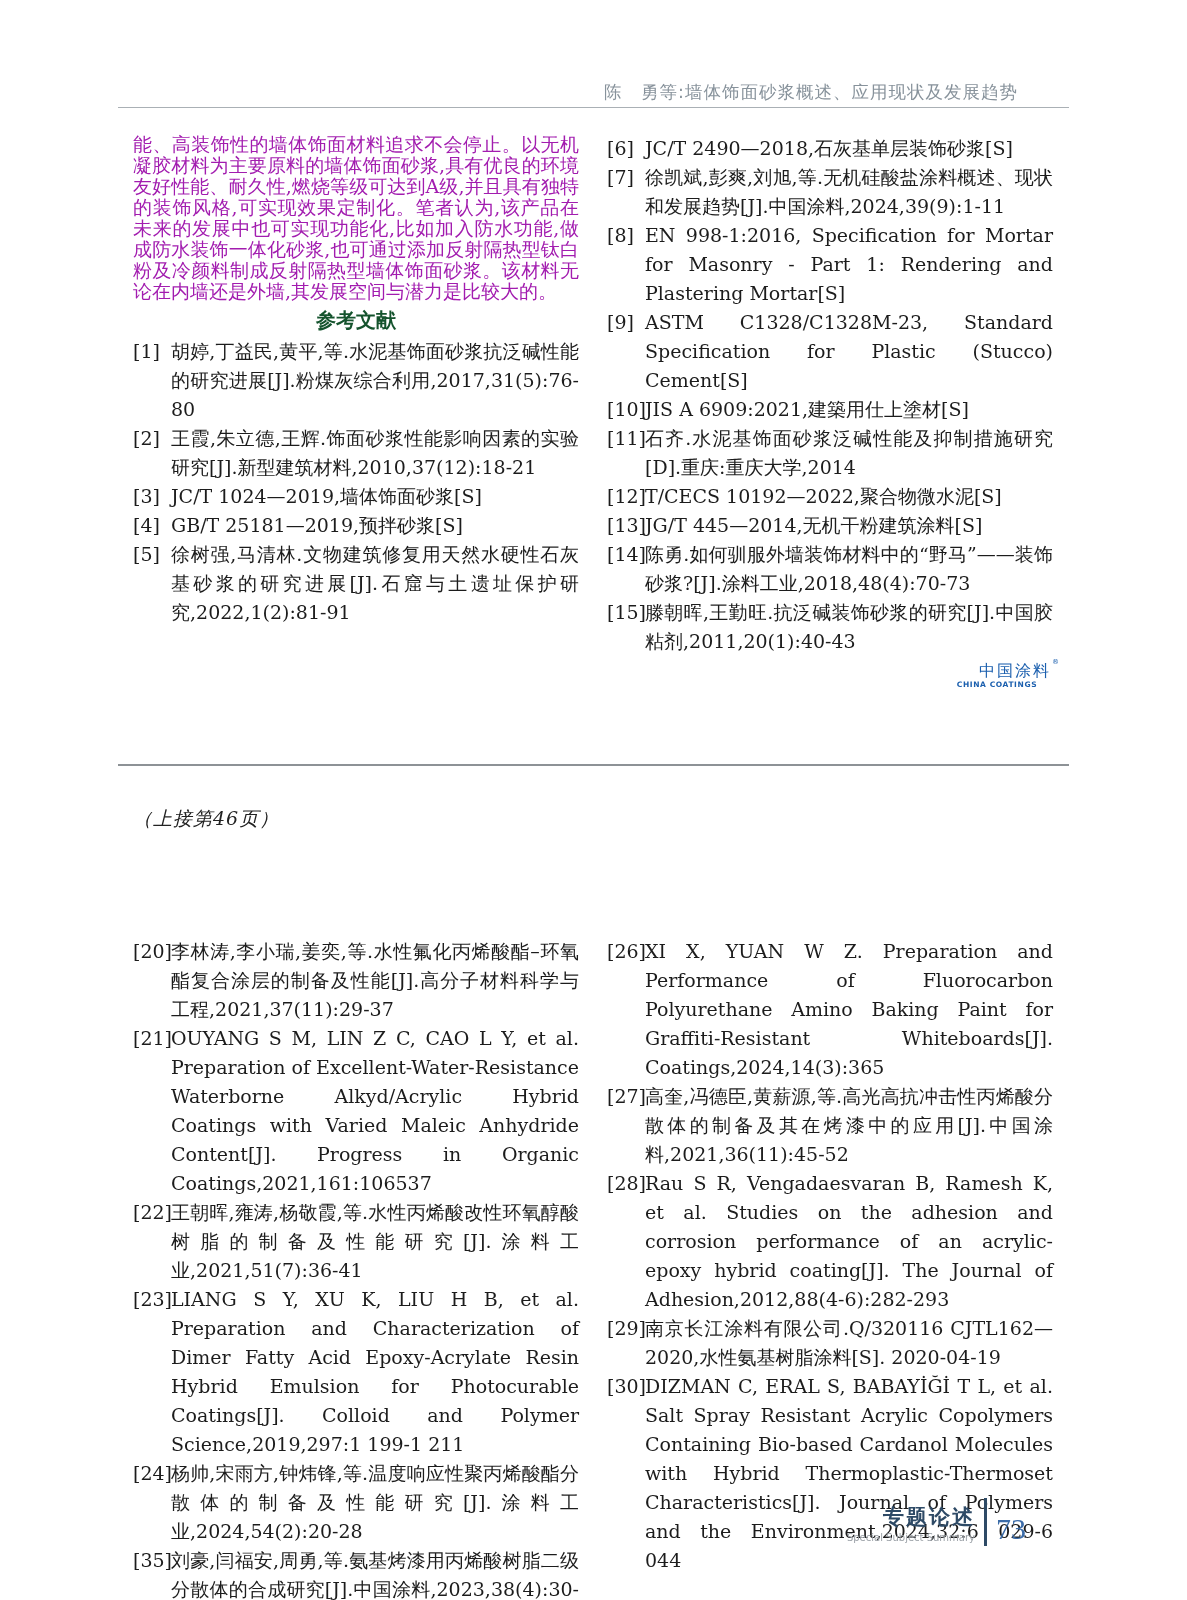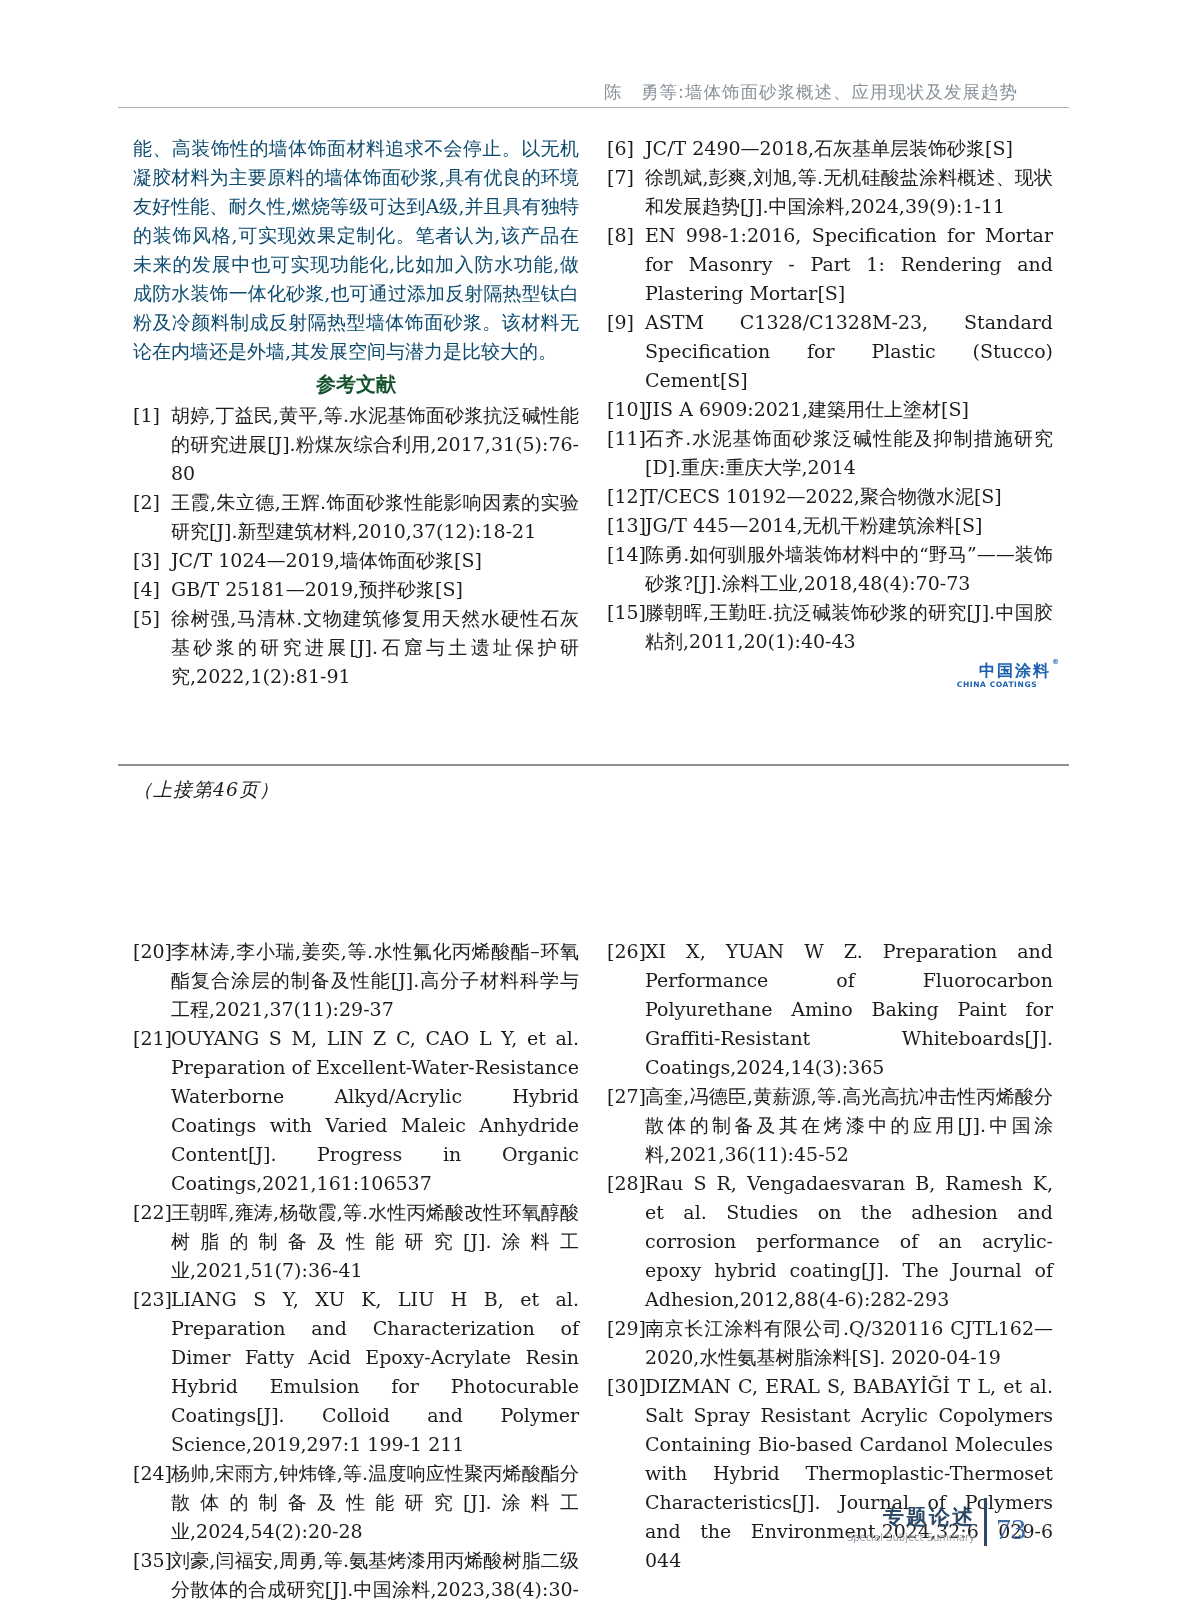--- a/index.html
+++ b/index.html
@@ -18,44 +18,44 @@
     position:absolute; top:107px; left:118px; width:951px; height:1px;
     background:#aab0b5;
   }
   
   .columns { position:absolute; left:133px; width:921px; display:flex; gap:28px; }
   .columns.top { top:134px; }
   .columns.bottom { top:937px; }
   .col { width:446px; position:relative; }
   
   .body-par {
-    margin:0; font-size:19px; line-height:29px; text-align:justify;
-    color:#0c4a6e;
+    margin:0; font-size:19px; line-height:21px; text-align:justify;
+    color:#a21caf;
   }
   .refs-heading {
     margin:4px 0 2px 0; font-size:20px; font-weight:bold; text-align:center;
     line-height:29px; font-family:"DejaVu Sans","Liberation Sans",sans-serif;
     color:#14532d;
   }
   
   .ref-list { list-style:none; margin:0; padding:0; font-size:19px; line-height:29px; }
   .ref-item { position:relative; padding-left:38px; text-align:justify; color:#1c1c1c; }
   .ref-num { position:absolute; left:0; top:0; }
   
   .logo { display:inline-block; text-align:center; color:#1b5fae; line-height:1.1;
           font-family:"DejaVu Sans","Liberation Sans",sans-serif; }
-  .logo-zh { font-size:16px; font-weight:bold; letter-spacing:2px; position:relative;margin-left:36px; }
+  .logo-zh { font-size:16px; font-weight:normal; letter-spacing:2px; position:relative;margin-left:36px; }
   .logo-reg { font-size:7px; position:absolute; top:-3px; right:-8px; letter-spacing:0; }
   .logo-en { font-size:7.5px; font-weight:bold; letter-spacing:0.6px; margin-top:1px; }
   .logo-top-wrap { display:flex; justify-content:flex-end; margin-top:6px; padding-right:2px; }
   .logo-bottom-wrap { position:absolute; right:0; bottom:-10px; }
   
   .mid-rule { position:absolute; top:764px; left:118px; width:951px; height:2px; background:#8d9296; }
   .continuation {
-    position:absolute; top:777px; left:133px; font-size:19px; color:#222;
+    position:absolute; top:806px; left:133px; font-size:19px; color:#222;
     font-style:italic; letter-spacing:1px;
   }
   
   .footer { position:absolute; top:1500px; right:125px; display:flex; align-items:flex-end; }
   .footer-labels { text-align:right; margin-right:9px;
     font-family:"DejaVu Sans","Liberation Sans",sans-serif; }
   .footer-zh { font-size:21px; font-weight:bold; color:#2e4a66; line-height:25px; letter-spacing:2px; }
   .footer-en { font-size:10px; color:#9ba1a7; line-height:16px; }
   .footer-bar { width:3px; height:48px; background:#2e4a66; margin-right:9px; margin-top:-2px; }
   .footer-page { font-size:30px; color:#3c6ca8; margin-top:9px;

